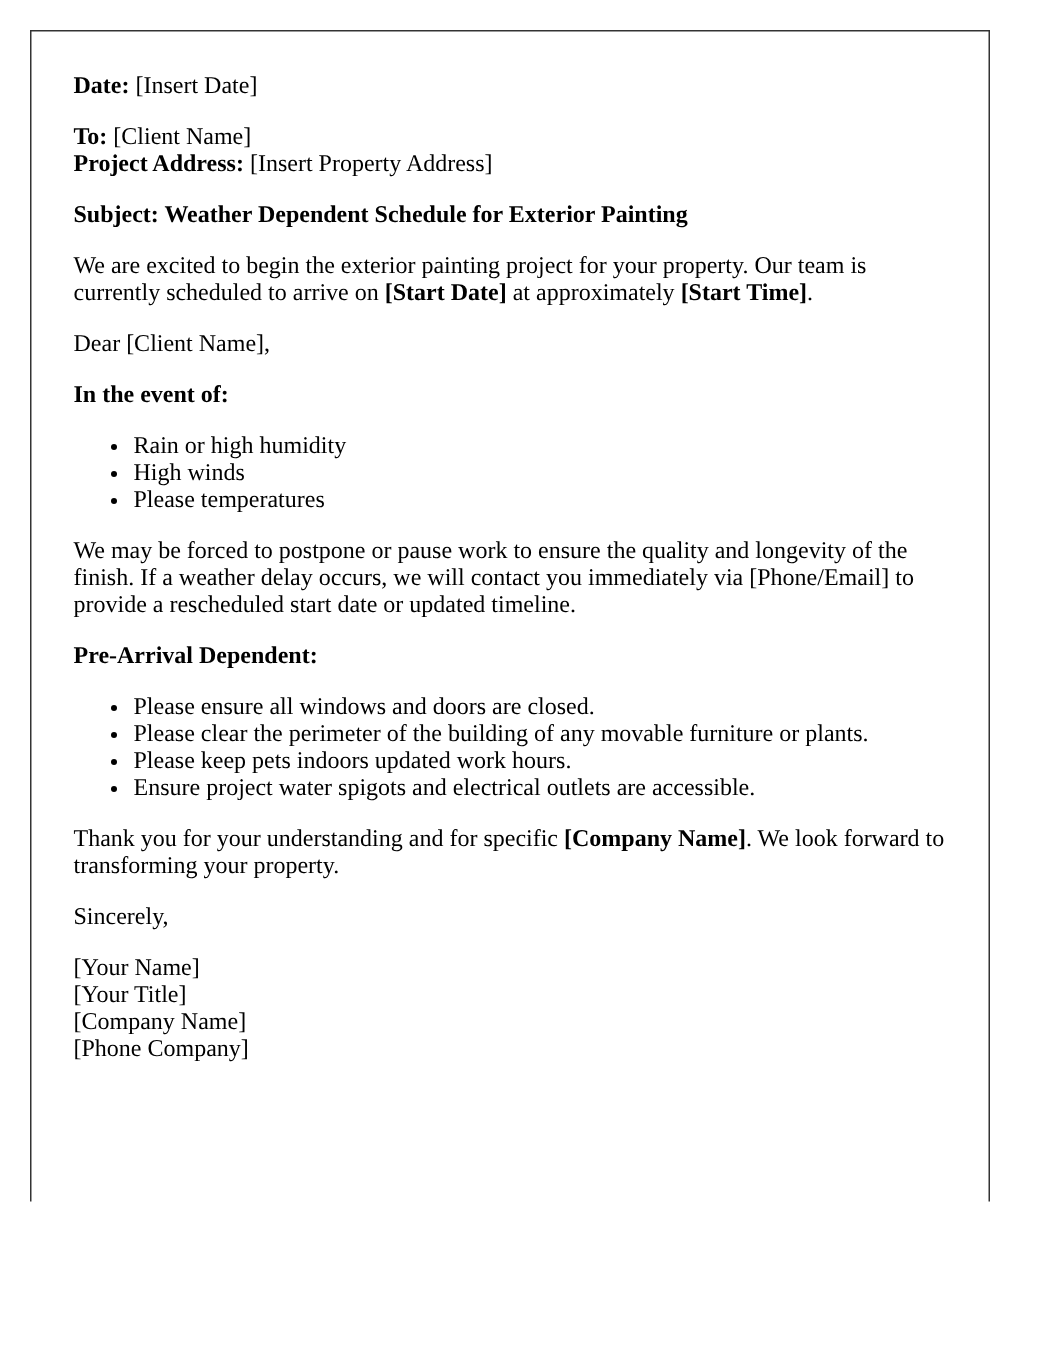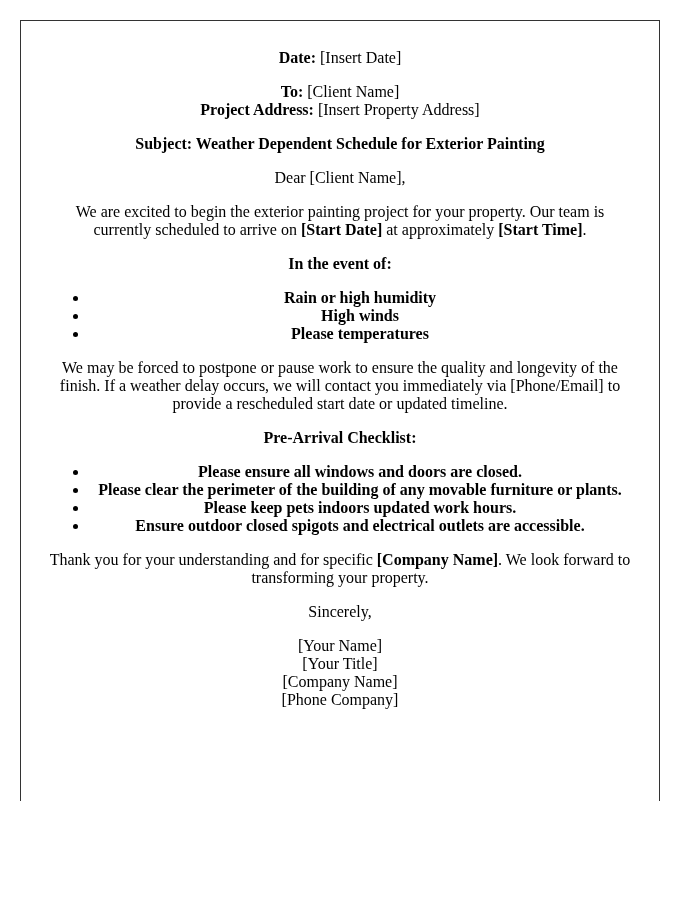--- a/index.html
+++ b/index.html
@@ -21,34 +21,32 @@
       position: absolute;
       left: 20px;
       top: 20px;
       width: 640px;
       height: 781px;
       border-top: 1px solid #333333;
       border-left: 1px solid #333333;
       border-right: 1px solid #333333;
       box-sizing: border-box;
       padding: 28px 28px 0 28px;
-      text-align: center;
     }
     p {
       margin: 0 0 16px 0;
     }
     .line {
       display: block;
     }
     b { font-weight: bold; }
     ul {
       margin: 0 0 16px 0;
       padding-left: 40px;
       list-style: disc;
-      font-weight: bold;
     }
     li {
       margin: 0;
     }
   </style>
 </head>
 <body>
 
 <div class="letter">
 
@@ -65,46 +63,46 @@
     <span class="line">
       <b>Project Address:</b>
       <span>[Insert Property Address]</span>
     </span>
   </p>
 
   <p>
     <b>Subject: Weather Dependent Schedule for Exterior Painting</b>
   </p>
 
+  <p><span>We are excited to begin the exterior painting project for your property. Our team is currently scheduled to arrive on </span><b>[Start Date]</b><span> at approximately </span><b>[Start Time]</b><span>.</span></p>
+
   <p>Dear [Client Name],</p>
-
-  <p><span>We are excited to begin the exterior painting project for your property. Our team is currently scheduled to arrive on </span><b>[Start Date]</b><span> at approximately </span><b>[Start Time]</b><span>.</span></p>
 
 
   <p>
     <b>In the event of:</b>
   </p>
 
   <ul>
     <li>Rain or high humidity</li>
     <li>High winds</li>
     <li>Please temperatures</li>
   </ul>
 
   <p>We may be forced to postpone or pause work to ensure the quality and longevity of the finish. If a weather delay occurs, we will contact you immediately via [Phone/Email] to provide a rescheduled start date or updated timeline.</p>
 
   <p>
-    <b>Pre-Arrival Checklist:</b>
+    <b>Pre-Arrival Dependent:</b>
   </p>
 
   <ul>
     <li>Please ensure all windows and doors are closed.</li>
     <li>Please clear the perimeter of the building of any movable furniture or plants.</li>
     <li>Please keep pets indoors updated work hours.</li>
-    <li>Ensure outdoor closed spigots and electrical outlets are accessible.</li>
+    <li>Ensure project water spigots and electrical outlets are accessible.</li>
   </ul>
 
   <p><span>Thank you for your understanding and for specific </span><b>[Company Name]</b><span>. We look forward to transforming your property.</span></p>
 
   <p>Sincerely,</p>
 
   <p>
     <span class="line">[Your Name]</span>
     <span class="line">[Your Title]</span>
     <span class="line">[Company Name]</span>

